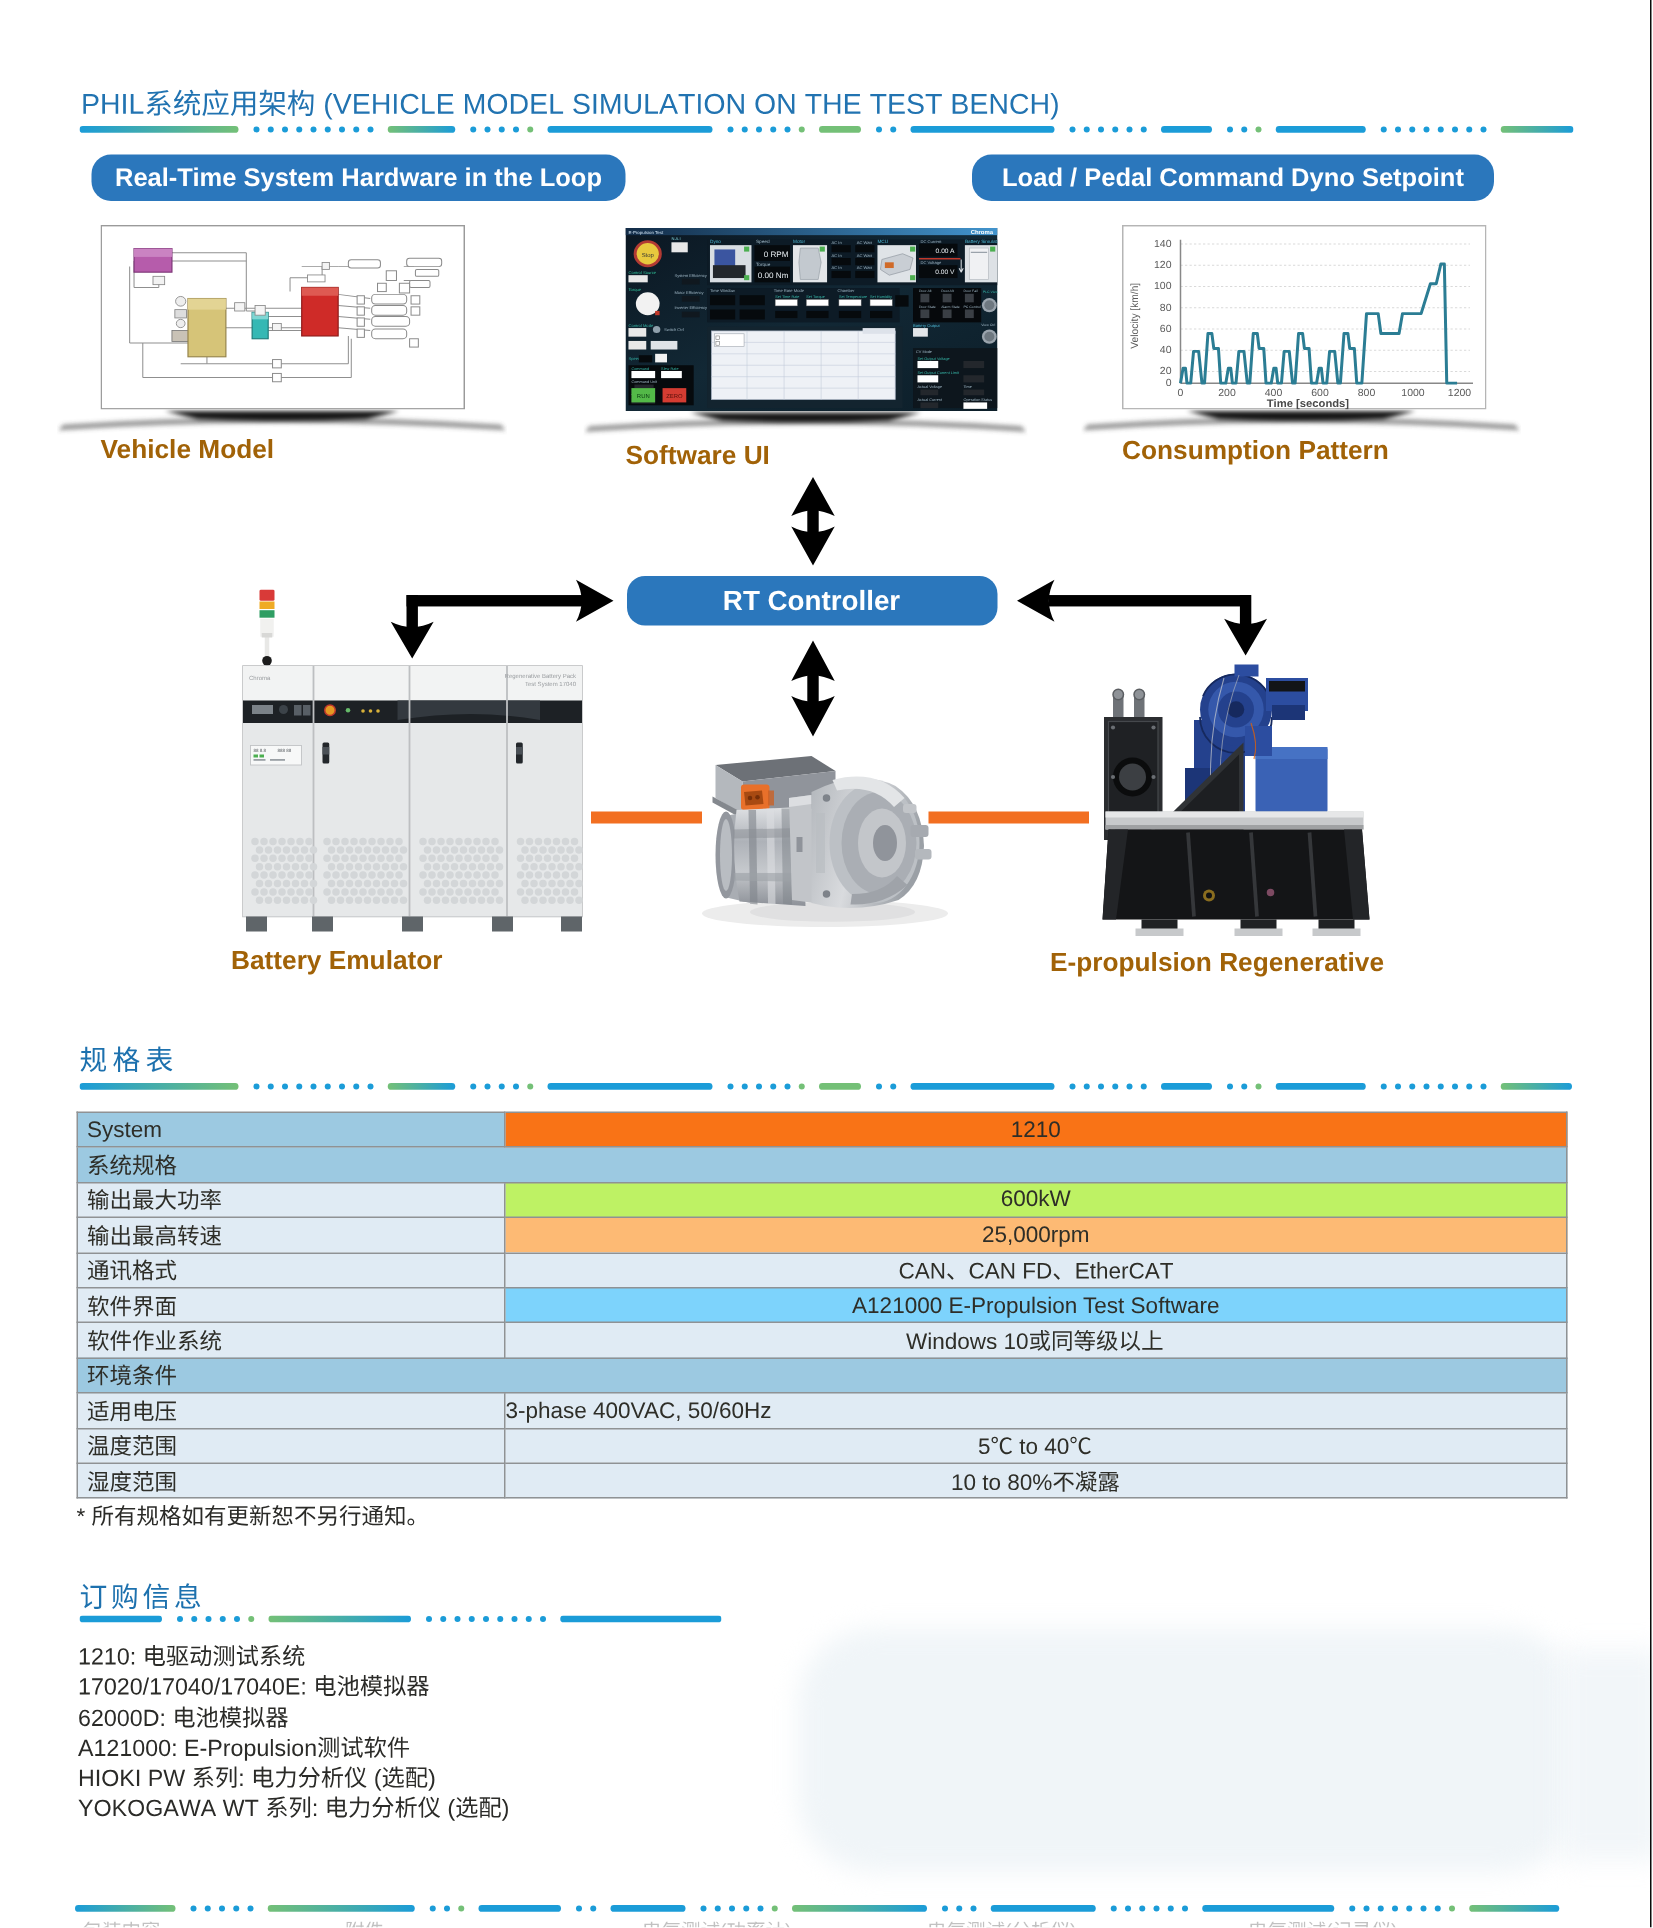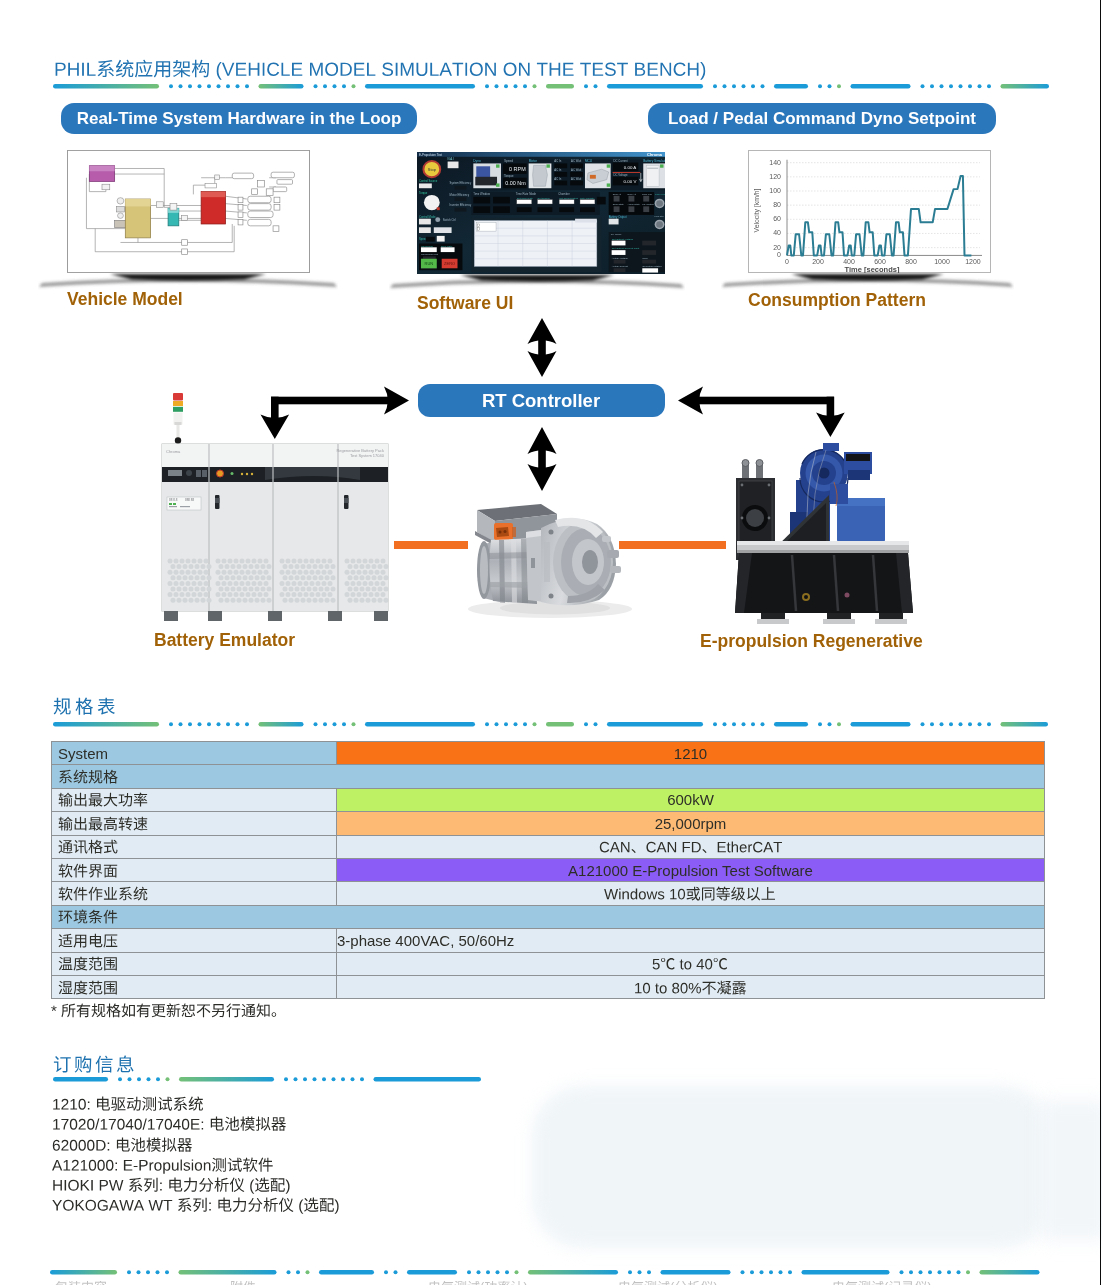--- a/index.html
+++ b/index.html
@@ -1119,21 +1119,21 @@
               <path fill="#2e2e28" d="M1.0 -11.4C1.9 -10.6 3.0 -9.5 3.5 -8.8L4.3 -9.5C3.8 -10.2 2.6 -11.3 1.8 -12.0ZM3.8 -7.0H0.6V-5.9H2.8V-1.6C2.1 -1.4 1.3 -0.7 0.6 0.1L1.3 1.1C2.1 0.0 2.8 -0.8 3.3 -0.8C3.6 -0.8 4.2 -0.3 4.8 0.0C5.8 0.7 7.1 0.9 8.9 0.9C10.5 0.9 13.2 0.8 14.2 0.7C14.2 0.4 14.4 -0.1 14.5 -0.4C13.0 -0.2 10.7 -0.1 8.9 -0.1C7.3 -0.1 6.0 -0.2 5.0 -0.8C4.5 -1.2 4.1 -1.5 3.8 -1.6ZM5.5 -12.0V-11.2H11.8C11.2 -10.7 10.4 -10.2 9.7 -9.9C8.9 -10.2 8.2 -10.5 7.5 -10.8L6.8 -10.1C7.7 -9.8 8.8 -9.3 9.7 -8.8H5.4V-1.1H6.5V-3.6H9.0V-1.1H10.1V-3.6H12.7V-2.2C12.7 -2.0 12.6 -1.9 12.4 -1.9C12.2 -1.9 11.6 -1.9 10.9 -1.9C11.0 -1.7 11.2 -1.3 11.2 -1.0C12.2 -1.0 12.9 -1.0 13.2 -1.2C13.6 -1.4 13.8 -1.6 13.8 -2.2V-8.8H11.8C11.5 -9.0 11.1 -9.2 10.7 -9.4C11.8 -10.0 12.9 -10.8 13.8 -11.6L13.0 -12.1L12.8 -12.0ZM12.7 -8.0V-6.6H10.1V-8.0ZM6.5 -5.8H9.0V-4.4H6.5ZM6.5 -6.6V-8.0H9.0V-6.6ZM12.7 -5.8V-4.4H10.1V-5.8Z M16.7 -11.6C17.4 -10.9 18.3 -10.0 18.8 -9.3L19.6 -10.1C19.2 -10.7 18.2 -11.6 17.5 -12.3ZM15.6 -7.9V-6.8H17.7V-1.7C17.7 -1.0 17.3 -0.6 17.0 -0.4C17.2 -0.1 17.5 0.3 17.6 0.6C17.8 0.3 18.2 -0.1 20.8 -2.1C20.7 -2.3 20.5 -2.7 20.4 -3.0L18.8 -1.8V-7.9ZM20.4 -11.8V-10.7H22.5V-6.4H20.3V-5.4H22.5V1.0H23.6V-5.4H25.9V-6.4H23.6V-10.7H26.5C26.5 -4.3 26.5 0.6 28.1 1.1C28.9 1.4 29.4 0.9 29.5 -1.6C29.3 -1.7 29.0 -2.1 28.8 -2.4C28.8 -1.1 28.7 0.0 28.5 -0.0C27.5 -0.3 27.6 -5.4 27.6 -11.8Z M38.6 -10.0H41.9C41.5 -9.1 40.8 -8.2 40.1 -7.4C39.4 -8.2 38.9 -9.0 38.4 -9.7ZM33.0 -12.6V-9.4H30.8V-8.3H32.9C32.4 -6.3 31.4 -3.9 30.4 -2.6C30.6 -2.4 30.9 -1.9 31.0 -1.6C31.8 -2.6 32.5 -4.3 33.0 -6.0V1.2H34.1V-6.4C34.6 -5.7 35.1 -4.9 35.3 -4.5L36.0 -5.3C35.7 -5.7 34.5 -7.2 34.1 -7.7V-8.3H35.8L35.4 -8.0C35.7 -7.8 36.1 -7.5 36.3 -7.3C36.8 -7.7 37.4 -8.2 37.8 -8.8C38.2 -8.1 38.7 -7.4 39.4 -6.8C38.1 -5.7 36.6 -4.8 35.1 -4.4C35.3 -4.1 35.6 -3.7 35.8 -3.4C36.1 -3.6 36.5 -3.8 36.9 -3.9V1.2H38.0V0.6H42.2V1.2H43.3V-4.0L44.0 -3.8C44.1 -4.1 44.4 -4.5 44.7 -4.7C43.2 -5.2 41.9 -5.9 40.9 -6.7C41.9 -7.8 42.8 -9.2 43.3 -10.7L42.6 -11.0L42.4 -11.0H39.2C39.4 -11.4 39.6 -11.9 39.8 -12.3L38.7 -12.6C38.1 -11.1 37.2 -9.6 36.0 -8.5V-9.4H34.1V-12.6ZM38.0 -0.4V-3.3H42.2V-0.4ZM37.7 -4.3C38.5 -4.8 39.4 -5.3 40.1 -6.0C40.9 -5.4 41.7 -4.8 42.7 -4.3Z M55.6 -11.9C56.4 -11.3 57.3 -10.5 57.8 -10.0L58.6 -10.7C58.1 -11.2 57.2 -12.0 56.4 -12.5ZM53.5 -12.5C53.5 -11.6 53.5 -10.7 53.5 -9.8H45.8V-8.7H53.6C54.0 -3.1 55.3 1.2 57.7 1.2C58.9 1.2 59.3 0.5 59.5 -2.2C59.2 -2.3 58.8 -2.5 58.5 -2.8C58.4 -0.8 58.2 0.1 57.8 0.1C56.3 0.1 55.2 -3.6 54.8 -8.7H59.2V-9.8H54.7C54.7 -10.7 54.7 -11.6 54.7 -12.5ZM45.9 -0.4 46.2 0.8C48.2 0.3 50.9 -0.3 53.5 -0.9L53.4 -1.9L50.2 -1.2V-5.4H53.0V-6.5H46.4V-5.4H49.0V-1.0Z"></path>
             </svg></td>
           <td style="border:1px solid #8f9294;background:#e0ebf4;height:22.4px;padding:0 0 0 6px;text-align:center;padding:0;"><svg width="184" height="19" viewBox="0 -15.30 184 19" style="vertical-align:-4px">
               <path fill="#2e2e28" d="M5.8 -9.3Q4.1 -9.3 3.1 -8.2Q2.2 -7.1 2.2 -5.2Q2.2 -3.3 3.2 -2.2Q4.2 -1.0 5.9 -1.0Q8.0 -1.0 9.1 -3.1L10.3 -2.6Q9.6 -1.2 8.5 -0.5Q7.3 0.1 5.8 0.1Q4.2 0.1 3.1 -0.5Q2.0 -1.1 1.4 -2.4Q0.8 -3.6 0.8 -5.2Q0.8 -7.7 2.1 -9.1Q3.4 -10.5 5.8 -10.5Q7.4 -10.5 8.5 -9.8Q9.6 -9.2 10.2 -7.9L8.8 -7.5Q8.5 -8.4 7.7 -8.9Q6.9 -9.3 5.8 -9.3Z M19.4 0.0 18.2 -3.0H13.5L12.3 0.0H10.9L15.1 -10.3H16.7L20.8 0.0ZM15.8 -9.3 15.8 -9.1Q15.6 -8.5 15.2 -7.5L13.9 -4.1H17.8L16.5 -7.5Q16.3 -8.0 16.0 -8.7Z M28.8 0.0 23.2 -8.8 23.3 -8.1 23.3 -6.9V0.0H22.1V-10.3H23.7L29.3 -1.5Q29.2 -2.9 29.2 -3.6V-10.3H30.4V0.0Z M35.8 0.8 36.8 -0.0C35.9 -1.1 34.5 -2.5 33.4 -3.4L32.4 -2.5C33.5 -1.6 34.8 -0.3 35.8 0.8Z M52.5 -9.3Q50.8 -9.3 49.8 -8.2Q48.9 -7.1 48.9 -5.2Q48.9 -3.3 49.8 -2.2Q50.8 -1.0 52.5 -1.0Q54.7 -1.0 55.8 -3.1L56.9 -2.6Q56.3 -1.2 55.1 -0.5Q54.0 0.1 52.5 0.1Q50.9 0.1 49.8 -0.5Q48.6 -1.1 48.0 -2.4Q47.4 -3.6 47.4 -5.2Q47.4 -7.7 48.8 -9.1Q50.1 -10.5 52.5 -10.5Q54.1 -10.5 55.2 -9.8Q56.3 -9.2 56.8 -7.9L55.5 -7.5Q55.2 -8.4 54.4 -8.9Q53.6 -9.3 52.5 -9.3Z M66.0 0.0 64.9 -3.0H60.2L59.0 0.0H57.5L61.7 -10.3H63.3L67.5 0.0ZM62.5 -9.3 62.5 -9.1Q62.3 -8.5 61.9 -7.5L60.6 -4.1H64.5L63.1 -7.5Q62.9 -8.0 62.7 -8.7Z M75.4 0.0 69.9 -8.8 69.9 -8.1 70.0 -6.9V0.0H68.7V-10.3H70.4L75.9 -1.5Q75.9 -2.9 75.9 -3.6V-10.3H77.1V0.0Z M85.1 -9.2V-5.3H90.9V-4.2H85.1V0.0H83.7V-10.3H91.1V-9.2Z M101.8 -5.3Q101.8 -3.7 101.2 -2.5Q100.5 -1.3 99.4 -0.6Q98.3 0.0 96.8 0.0H92.9V-10.3H96.3Q98.9 -10.3 100.4 -9.0Q101.8 -7.7 101.8 -5.3ZM100.4 -5.3Q100.4 -7.2 99.3 -8.2Q98.3 -9.2 96.3 -9.2H94.3V-1.1H96.6Q97.7 -1.1 98.6 -1.6Q99.5 -2.1 99.9 -3.1Q100.4 -4.0 100.4 -5.3Z M106.6 0.8 107.6 -0.0C106.7 -1.1 105.3 -2.5 104.3 -3.4L103.3 -2.5C104.3 -1.6 105.6 -0.3 106.6 0.8Z M118.7 0.0V-10.3H126.6V-9.2H120.1V-5.9H126.1V-4.7H120.1V-1.1H126.9V0.0Z M131.6 -0.1Q130.9 0.1 130.2 0.1Q128.6 0.1 128.6 -1.7V-7.0H127.7V-7.9H128.7L129.1 -9.7H130.0V-7.9H131.4V-7.0H130.0V-2.0Q130.0 -1.4 130.2 -1.2Q130.3 -0.9 130.8 -0.9Q131.1 -0.9 131.6 -1.0Z M134.0 -6.6Q134.4 -7.3 135.0 -7.7Q135.6 -8.1 136.5 -8.1Q137.8 -8.1 138.4 -7.4Q139.0 -6.8 139.0 -5.3V0.0H137.7V-5.0Q137.7 -5.9 137.6 -6.3Q137.4 -6.7 137.1 -6.9Q136.7 -7.1 136.1 -7.1Q135.2 -7.1 134.6 -6.4Q134.0 -5.8 134.0 -4.7V0.0H132.7V-10.9H134.0V-8.0Q134.0 -7.6 134.0 -7.1Q134.0 -6.6 134.0 -6.6Z M142.0 -3.7Q142.0 -2.3 142.6 -1.6Q143.2 -0.8 144.3 -0.8Q145.1 -0.8 145.6 -1.2Q146.1 -1.5 146.3 -2.1L147.5 -1.7Q146.8 0.1 144.3 0.1Q142.5 0.1 141.6 -0.9Q140.7 -1.9 140.7 -4.0Q140.7 -6.0 141.6 -7.0Q142.5 -8.1 144.2 -8.1Q147.7 -8.1 147.7 -3.9V-3.7ZM146.3 -4.7Q146.2 -5.9 145.7 -6.5Q145.2 -7.1 144.2 -7.1Q143.2 -7.1 142.7 -6.5Q142.1 -5.8 142.1 -4.7Z M149.4 0.0V-6.1Q149.4 -6.9 149.4 -7.9H150.6Q150.7 -6.6 150.7 -6.3H150.7Q151.0 -7.3 151.4 -7.7Q151.8 -8.1 152.6 -8.1Q152.8 -8.1 153.1 -8.0V-6.8Q152.8 -6.9 152.4 -6.9Q151.6 -6.9 151.1 -6.2Q150.7 -5.4 150.7 -4.1V0.0Z M159.2 -9.3Q157.4 -9.3 156.5 -8.2Q155.5 -7.1 155.5 -5.2Q155.5 -3.3 156.5 -2.2Q157.5 -1.0 159.2 -1.0Q161.4 -1.0 162.5 -3.1L163.6 -2.6Q163.0 -1.2 161.8 -0.5Q160.7 0.1 159.1 0.1Q157.6 0.1 156.4 -0.5Q155.3 -1.1 154.7 -2.4Q154.1 -3.6 154.1 -5.2Q154.1 -7.7 155.4 -9.1Q156.8 -10.5 159.1 -10.5Q160.8 -10.5 161.9 -9.8Q163.0 -9.2 163.5 -7.9L162.2 -7.5Q161.8 -8.4 161.0 -8.9Q160.2 -9.3 159.2 -9.3Z M172.7 0.0 171.6 -3.0H166.9L165.7 0.0H164.2L168.4 -10.3H170.0L174.2 0.0ZM169.2 -9.3 169.1 -9.1Q169.0 -8.5 168.6 -7.5L167.3 -4.1H171.1L169.8 -7.5Q169.6 -8.0 169.4 -8.7Z M179.5 -9.2V0.0H178.1V-9.2H174.5V-10.3H183.0V-9.2Z"></path>
             </svg></td>
         </tr>
         <tr>
           <td style="border:1px solid #8f9294;background:#e0ebf4;height:22.4px;padding:0 0 0 6px;"><svg width="61" height="19" viewBox="0 -15.30 61 19" style="vertical-align:-4px">
               <path fill="#2e2e28" d="M8.9 -12.6C8.5 -10.3 7.9 -8.1 6.9 -6.7C7.2 -6.5 7.6 -6.2 7.8 -6.0C8.4 -6.9 8.9 -8.0 9.3 -9.3H13.1C12.9 -8.2 12.7 -7.1 12.5 -6.4L13.4 -6.1C13.7 -7.1 14.1 -8.7 14.4 -10.1L13.6 -10.3L13.5 -10.3H9.6C9.7 -11.0 9.9 -11.7 10.0 -12.4ZM10.0 -7.8V-7.2C10.0 -5.1 9.8 -1.9 6.5 0.4C6.8 0.6 7.2 1.0 7.4 1.2C9.2 -0.2 10.1 -1.8 10.6 -3.4C11.2 -1.4 12.2 0.3 13.7 1.2C13.9 0.9 14.2 0.5 14.5 0.3C12.6 -0.7 11.5 -3.1 11.0 -5.8C11.0 -6.3 11.1 -6.7 11.1 -7.1V-7.8ZM1.4 -5.0C1.5 -5.1 2.0 -5.2 2.6 -5.2H4.2V-3.0L0.6 -2.5L0.8 -1.4L4.2 -1.9V1.1H5.2V-2.1L7.2 -2.4L7.2 -3.5L5.2 -3.2V-5.2H7.1V-6.2H5.2V-8.4H4.2V-6.2H2.5C3.0 -7.2 3.5 -8.5 3.9 -9.8H7.2V-10.8H4.3C4.5 -11.3 4.6 -11.8 4.7 -12.3L3.6 -12.6C3.5 -12.0 3.4 -11.4 3.2 -10.8H0.8V-9.8H2.9C2.5 -8.5 2.1 -7.6 1.9 -7.2C1.6 -6.5 1.3 -6.0 1.1 -6.0C1.2 -5.7 1.3 -5.2 1.4 -5.0Z M19.8 -5.1V-4.0H24.1V1.2H25.2V-4.0H29.3V-5.1H25.2V-8.4H28.6V-9.5H25.2V-12.4H24.1V-9.5H22.1C22.2 -10.2 22.4 -10.9 22.6 -11.6L21.5 -11.8C21.1 -9.9 20.5 -7.9 19.6 -6.7C19.9 -6.6 20.4 -6.3 20.6 -6.1C21.0 -6.8 21.4 -7.6 21.7 -8.4H24.1V-5.1ZM19.0 -12.5C18.2 -10.3 16.9 -8.0 15.5 -6.6C15.7 -6.3 16.0 -5.7 16.1 -5.4C16.6 -6.0 17.1 -6.6 17.5 -7.2V1.2H18.6V-9.0C19.2 -10.0 19.7 -11.1 20.1 -12.2Z M34.7 -4.1V-3.2C34.7 -2.1 34.4 -0.6 31.8 0.4C32.0 0.6 32.4 1.0 32.5 1.3C35.5 0.1 35.8 -1.7 35.8 -3.1V-4.1ZM33.5 -8.7H36.9V-7.0H33.5ZM38.0 -8.7H41.5V-7.0H38.0ZM33.5 -11.2H36.9V-9.6H33.5ZM38.0 -11.2H41.5V-9.6H38.0ZM39.4 -4.1V1.2H40.6V-4.0C41.5 -3.4 42.6 -2.9 43.7 -2.5C43.8 -2.8 44.2 -3.3 44.4 -3.5C42.6 -4.0 40.8 -4.9 39.7 -6.1H42.7V-12.1H32.4V-6.1H35.4C34.2 -4.9 32.4 -3.9 30.7 -3.4C30.9 -3.2 31.3 -2.8 31.4 -2.5C33.4 -3.2 35.5 -4.5 36.7 -6.1H38.4C39.0 -5.3 39.7 -4.6 40.5 -4.1Z M50.8 -5.0H54.0V-3.3H50.8ZM50.8 -5.9V-7.6H54.0V-5.9ZM50.8 -2.4H54.0V-0.6H50.8ZM45.9 -11.6V-10.5H51.7C51.6 -9.9 51.4 -9.2 51.2 -8.6H46.6V1.2H47.6V0.4H57.3V1.2H58.4V-8.6H52.4L53.0 -10.5H59.2V-11.6ZM47.6 -0.6V-7.6H49.8V-0.6ZM57.3 -0.6H55.0V-7.6H57.3Z"></path>
             </svg></td>
-          <td style="border:1px solid #8f9294;background:#8b5cf6;height:22.4px;padding:0 0 0 6px;text-align:center;padding:0;">A121000 E-Propulsion Test Software</td>
+          <td style="border:1px solid #8f9294;background:#7dd3fc;height:22.4px;padding:0 0 0 6px;text-align:center;padding:0;">A121000 E-Propulsion Test Software</td>
         </tr>
         <tr>
           <td style="border:1px solid #8f9294;background:#e0ebf4;height:22.4px;padding:0 0 0 6px;"><svg width="91" height="19" viewBox="0 -15.30 91 19" style="vertical-align:-4px">
               <path fill="#2e2e28" d="M8.9 -12.6C8.5 -10.3 7.9 -8.1 6.9 -6.7C7.2 -6.5 7.6 -6.2 7.8 -6.0C8.4 -6.9 8.9 -8.0 9.3 -9.3H13.1C12.9 -8.2 12.7 -7.1 12.5 -6.4L13.4 -6.1C13.7 -7.1 14.1 -8.7 14.4 -10.1L13.6 -10.3L13.5 -10.3H9.6C9.7 -11.0 9.9 -11.7 10.0 -12.4ZM10.0 -7.8V-7.2C10.0 -5.1 9.8 -1.9 6.5 0.4C6.8 0.6 7.2 1.0 7.4 1.2C9.2 -0.2 10.1 -1.8 10.6 -3.4C11.2 -1.4 12.2 0.3 13.7 1.2C13.9 0.9 14.2 0.5 14.5 0.3C12.6 -0.7 11.5 -3.1 11.0 -5.8C11.0 -6.3 11.1 -6.7 11.1 -7.1V-7.8ZM1.4 -5.0C1.5 -5.1 2.0 -5.2 2.6 -5.2H4.2V-3.0L0.6 -2.5L0.8 -1.4L4.2 -1.9V1.1H5.2V-2.1L7.2 -2.4L7.2 -3.5L5.2 -3.2V-5.2H7.1V-6.2H5.2V-8.4H4.2V-6.2H2.5C3.0 -7.2 3.5 -8.5 3.9 -9.8H7.2V-10.8H4.3C4.5 -11.3 4.6 -11.8 4.7 -12.3L3.6 -12.6C3.5 -12.0 3.4 -11.4 3.2 -10.8H0.8V-9.8H2.9C2.5 -8.5 2.1 -7.6 1.9 -7.2C1.6 -6.5 1.3 -6.0 1.1 -6.0C1.2 -5.7 1.3 -5.2 1.4 -5.0Z M19.8 -5.1V-4.0H24.1V1.2H25.2V-4.0H29.3V-5.1H25.2V-8.4H28.6V-9.5H25.2V-12.4H24.1V-9.5H22.1C22.2 -10.2 22.4 -10.9 22.6 -11.6L21.5 -11.8C21.1 -9.9 20.5 -7.9 19.6 -6.7C19.9 -6.6 20.4 -6.3 20.6 -6.1C21.0 -6.8 21.4 -7.6 21.7 -8.4H24.1V-5.1ZM19.0 -12.5C18.2 -10.3 16.9 -8.0 15.5 -6.6C15.7 -6.3 16.0 -5.7 16.1 -5.4C16.6 -6.0 17.1 -6.6 17.5 -7.2V1.2H18.6V-9.0C19.2 -10.0 19.7 -11.1 20.1 -12.2Z M37.9 -12.4C37.1 -10.2 35.9 -8.0 34.6 -6.6C34.8 -6.5 35.3 -6.1 35.4 -5.9C36.2 -6.7 36.9 -7.8 37.6 -9.0H38.6V1.2H39.8V-2.5H44.3V-3.5H39.8V-5.8H44.1V-6.8H39.8V-9.0H44.4V-10.1H38.1C38.4 -10.8 38.7 -11.4 39.0 -12.1ZM34.3 -12.5C33.4 -10.3 32.0 -8.0 30.5 -6.6C30.8 -6.3 31.1 -5.7 31.2 -5.4C31.7 -6.0 32.2 -6.6 32.7 -7.2V1.2H33.8V-9.0C34.4 -10.0 34.9 -11.1 35.4 -12.2Z M57.8 -9.1C57.2 -7.5 56.1 -5.3 55.3 -3.9L56.2 -3.4C57.1 -4.8 58.1 -6.9 58.8 -8.6ZM46.2 -8.8C47.0 -7.2 47.9 -4.9 48.3 -3.5L49.4 -4.0C49.0 -5.3 48.1 -7.5 47.3 -9.2ZM53.8 -12.4V-0.7H51.3V-12.4H50.1V-0.7H45.9V0.4H59.1V-0.7H54.9V-12.4Z M64.3 -3.4C63.5 -2.3 62.2 -1.2 61.0 -0.4C61.4 -0.3 61.8 0.1 62.0 0.3C63.2 -0.5 64.5 -1.7 65.4 -3.0ZM69.5 -2.9C70.8 -1.9 72.3 -0.5 73.1 0.3L74.0 -0.3C73.2 -1.2 71.7 -2.5 70.4 -3.4ZM70.0 -6.7C70.3 -6.3 70.8 -5.9 71.2 -5.4L64.6 -5.0C66.8 -6.1 69.1 -7.5 71.3 -9.2L70.5 -9.9C69.7 -9.3 68.9 -8.7 68.1 -8.1L64.4 -8.0C65.5 -8.7 66.6 -9.7 67.6 -10.7C69.6 -10.9 71.4 -11.2 72.8 -11.5L72.0 -12.5C69.6 -11.9 65.2 -11.5 61.6 -11.3C61.7 -11.0 61.9 -10.6 61.9 -10.3C63.2 -10.4 64.6 -10.5 66.0 -10.6C65.0 -9.6 63.9 -8.7 63.5 -8.4C63.1 -8.1 62.7 -7.9 62.4 -7.8C62.5 -7.5 62.7 -7.0 62.7 -6.8C63.1 -6.9 63.5 -7.0 66.6 -7.2C65.3 -6.4 64.2 -5.8 63.7 -5.5C62.7 -5.1 62.1 -4.8 61.6 -4.7C61.7 -4.4 61.9 -3.9 61.9 -3.7C62.4 -3.8 62.9 -3.9 67.1 -4.2V-0.3C67.1 -0.1 67.0 -0.1 66.8 -0.1C66.5 -0.0 65.7 -0.0 64.8 -0.1C65.0 0.2 65.2 0.7 65.2 1.0C66.3 1.0 67.1 1.0 67.6 0.8C68.1 0.7 68.2 0.3 68.2 -0.3V-4.3L71.9 -4.6C72.4 -4.1 72.7 -3.6 73.0 -3.2L73.9 -3.8C73.3 -4.7 72.0 -6.1 70.8 -7.1Z M85.5 -5.3V-0.5C85.5 0.6 85.7 0.9 86.8 0.9C87.0 0.9 87.9 0.9 88.1 0.9C89.0 0.9 89.3 0.3 89.4 -1.7C89.1 -1.8 88.6 -2.0 88.4 -2.2C88.4 -0.4 88.3 -0.1 88.0 -0.1C87.8 -0.1 87.1 -0.1 87.0 -0.1C86.6 -0.1 86.6 -0.1 86.6 -0.5V-5.3ZM82.7 -5.2C82.6 -2.3 82.2 -0.7 79.8 0.2C80.0 0.4 80.3 0.9 80.5 1.2C83.2 0.0 83.6 -1.9 83.8 -5.2ZM75.6 -0.8 75.9 0.3C77.2 -0.1 79.0 -0.7 80.7 -1.2L80.5 -2.2C78.7 -1.7 76.8 -1.1 75.6 -0.8ZM83.9 -12.4C84.2 -11.7 84.6 -10.9 84.7 -10.4H81.1V-9.4H83.8C83.1 -8.5 82.1 -7.1 81.8 -6.8C81.5 -6.5 81.1 -6.4 80.8 -6.3C80.9 -6.1 81.1 -5.5 81.2 -5.2C81.6 -5.4 82.2 -5.5 87.7 -6.0C87.9 -5.6 88.1 -5.2 88.3 -4.9L89.2 -5.4C88.8 -6.3 87.8 -7.7 87.0 -8.7L86.1 -8.3C86.4 -7.9 86.8 -7.4 87.1 -6.9L83.0 -6.5C83.7 -7.3 84.5 -8.5 85.1 -9.4H89.2V-10.4H84.9L85.9 -10.7C85.7 -11.2 85.3 -12.0 85.0 -12.6ZM75.9 -6.3C76.1 -6.5 76.5 -6.5 78.3 -6.8C77.6 -5.8 77.0 -5.1 76.8 -4.8C76.3 -4.3 75.9 -3.9 75.6 -3.8C75.8 -3.5 75.9 -3.0 76.0 -2.7C76.3 -2.9 76.8 -3.1 80.5 -3.9C80.5 -4.1 80.5 -4.6 80.5 -4.9L77.7 -4.3C78.8 -5.7 80.0 -7.3 80.9 -8.9L79.9 -9.5C79.6 -8.9 79.3 -8.4 78.9 -7.8L77.1 -7.6C78.0 -8.9 79.0 -10.6 79.7 -12.1L78.5 -12.7C77.8 -10.8 76.7 -8.9 76.4 -8.4C76.0 -7.9 75.8 -7.6 75.5 -7.5C75.6 -7.2 75.8 -6.6 75.9 -6.3Z"></path>
             </svg></td>
           <td style="border:1px solid #8f9294;background:#e0ebf4;height:22.4px;padding:0 0 0 6px;text-align:center;padding:0;"><svg width="173" height="19" viewBox="0 -15.30 173 19" style="vertical-align:-4px">
               <path fill="#2e2e28" d="M11.1 0.0H9.4L7.6 -6.6Q7.4 -7.2 7.1 -8.8Q6.9 -7.9 6.8 -7.3Q6.6 -6.8 4.8 0.0H3.1L0.1 -10.3H1.5L3.4 -3.8Q3.7 -2.5 4.0 -1.2Q4.2 -2.0 4.4 -3.0Q4.6 -3.9 6.4 -10.3H7.8L9.6 -3.9Q10.0 -2.3 10.2 -1.2L10.3 -1.5Q10.5 -2.3 10.6 -2.9Q10.7 -3.4 12.6 -10.3H14.1Z M15.2 -9.6V-10.9H16.5V-9.6ZM15.2 0.0V-7.9H16.5V0.0Z M23.5 0.0V-5.0Q23.5 -5.8 23.4 -6.2Q23.2 -6.7 22.9 -6.9Q22.6 -7.1 21.9 -7.1Q20.9 -7.1 20.4 -6.4Q19.8 -5.7 19.8 -4.6V0.0H18.5V-6.2Q18.5 -7.6 18.5 -7.9H19.7Q19.7 -7.9 19.7 -7.7Q19.8 -7.6 19.8 -7.4Q19.8 -7.1 19.8 -6.6H19.8Q20.3 -7.4 20.9 -7.7Q21.5 -8.1 22.3 -8.1Q23.6 -8.1 24.3 -7.4Q24.9 -6.8 24.9 -5.3V0.0Z M31.8 -1.3Q31.5 -0.5 30.9 -0.2Q30.3 0.1 29.4 0.1Q27.9 0.1 27.2 -0.9Q26.5 -1.9 26.5 -3.9Q26.5 -8.1 29.4 -8.1Q30.3 -8.1 30.9 -7.7Q31.5 -7.4 31.8 -6.7H31.9L31.8 -7.6V-10.9H33.2V-1.6Q33.2 -0.4 33.2 0.0H31.9Q31.9 -0.1 31.9 -0.5Q31.9 -1.0 31.9 -1.3ZM27.8 -4.0Q27.8 -2.3 28.3 -1.6Q28.7 -0.9 29.7 -0.9Q30.8 -0.9 31.3 -1.6Q31.8 -2.4 31.8 -4.1Q31.8 -5.6 31.3 -6.4Q30.8 -7.1 29.7 -7.1Q28.7 -7.1 28.3 -6.4Q27.8 -5.6 27.8 -4.0Z M41.9 -4.0Q41.9 -1.9 41.0 -0.9Q40.1 0.1 38.3 0.1Q36.6 0.1 35.7 -0.9Q34.8 -2.0 34.8 -4.0Q34.8 -8.1 38.4 -8.1Q40.2 -8.1 41.0 -7.1Q41.9 -6.1 41.9 -4.0ZM40.5 -4.0Q40.5 -5.6 40.0 -6.4Q39.5 -7.1 38.4 -7.1Q37.2 -7.1 36.7 -6.3Q36.2 -5.6 36.2 -4.0Q36.2 -2.4 36.7 -1.6Q37.2 -0.8 38.3 -0.8Q39.5 -0.8 40.0 -1.6Q40.5 -2.4 40.5 -4.0Z M51.1 0.0H49.6L48.2 -5.6L47.9 -6.8Q47.9 -6.5 47.7 -5.9Q47.6 -5.3 46.2 0.0H44.7L42.5 -7.9H43.8L45.1 -2.5Q45.2 -2.4 45.5 -1.1L45.6 -1.6L47.2 -7.9H48.6L50.0 -2.5L50.4 -1.1L50.6 -2.1L52.1 -7.9H53.4Z M60.3 -2.2Q60.3 -1.1 59.5 -0.5Q58.6 0.1 57.1 0.1Q55.6 0.1 54.8 -0.3Q54.0 -0.8 53.8 -1.9L54.9 -2.1Q55.1 -1.5 55.6 -1.2Q56.2 -0.9 57.1 -0.9Q58.1 -0.9 58.6 -1.2Q59.0 -1.5 59.0 -2.1Q59.0 -2.6 58.7 -2.8Q58.4 -3.1 57.7 -3.3L56.7 -3.6Q55.6 -3.9 55.1 -4.2Q54.6 -4.4 54.4 -4.8Q54.1 -5.2 54.1 -5.8Q54.1 -6.9 54.9 -7.5Q55.6 -8.0 57.1 -8.0Q58.4 -8.0 59.2 -7.6Q60.0 -7.1 60.2 -6.1L59.0 -6.0Q58.9 -6.5 58.4 -6.8Q57.9 -7.1 57.1 -7.1Q56.2 -7.1 55.8 -6.8Q55.4 -6.5 55.4 -6.0Q55.4 -5.6 55.5 -5.4Q55.7 -5.2 56.1 -5.0Q56.4 -4.9 57.5 -4.6Q58.6 -4.3 59.0 -4.1Q59.5 -3.9 59.7 -3.6Q60.0 -3.4 60.2 -3.0Q60.3 -2.6 60.3 -2.2Z M66.2 0.0V-1.1H68.8V-9.1L66.5 -7.4V-8.6L68.9 -10.3H70.1V-1.1H72.6V0.0Z M81.1 -5.2Q81.1 -2.6 80.2 -1.2Q79.3 0.1 77.5 0.1Q75.7 0.1 74.8 -1.2Q73.9 -2.6 73.9 -5.2Q73.9 -7.8 74.8 -9.1Q75.7 -10.5 77.6 -10.5Q79.4 -10.5 80.2 -9.1Q81.1 -7.8 81.1 -5.2ZM79.8 -5.2Q79.8 -7.4 79.3 -8.4Q78.7 -9.4 77.6 -9.4Q76.3 -9.4 75.8 -8.4Q75.3 -7.4 75.3 -5.2Q75.3 -3.0 75.8 -1.9Q76.4 -0.9 77.5 -0.9Q78.7 -0.9 79.2 -2.0Q79.8 -3.0 79.8 -5.2Z M92.1 -11.9C93.0 -11.4 94.1 -10.7 94.6 -10.2L95.3 -11.0C94.8 -11.5 93.7 -12.2 92.7 -12.6ZM82.6 -1.0 82.9 0.2C84.6 -0.2 87.1 -0.8 89.4 -1.3L89.3 -2.3C86.8 -1.8 84.3 -1.3 82.6 -1.0ZM84.6 -6.8H87.7V-4.2H84.6ZM83.6 -7.8V-3.2H88.8V-7.8ZM82.7 -10.2V-9.1H90.1C90.3 -6.6 90.6 -4.4 91.2 -2.6C90.2 -1.4 89.0 -0.4 87.6 0.3C87.8 0.5 88.3 1.0 88.4 1.2C89.6 0.5 90.7 -0.4 91.6 -1.4C92.3 0.2 93.2 1.2 94.3 1.2C95.5 1.2 95.9 0.5 96.1 -2.1C95.8 -2.2 95.4 -2.5 95.1 -2.8C95.1 -0.8 94.9 0.0 94.5 0.0C93.7 0.0 93.0 -0.9 92.5 -2.5C93.6 -3.9 94.5 -5.7 95.2 -7.7L94.0 -8.0C93.6 -6.5 92.9 -5.1 92.1 -3.8C91.7 -5.3 91.4 -7.1 91.3 -9.1H95.7V-10.2H91.2C91.2 -11.0 91.2 -11.8 91.2 -12.6H90.0C90.0 -11.8 90.0 -11.0 90.1 -10.2Z M100.4 -9.2V-8.2H108.0V-9.2ZM102.2 -5.7H106.2V-2.8H102.2ZM101.2 -6.6V-0.8H102.2V-1.9H107.2V-6.6ZM98.0 -11.8V1.2H99.1V-10.8H109.3V-0.2C109.3 0.0 109.2 0.1 108.9 0.1C108.7 0.1 107.8 0.1 106.9 0.1C107.1 0.4 107.2 0.9 107.3 1.2C108.6 1.2 109.3 1.2 109.8 1.0C110.2 0.8 110.4 0.5 110.4 -0.2V-11.8Z M120.4 -12.7C119.9 -11.4 119.1 -10.2 118.2 -9.4L118.6 -9.2V-8.1H113.9V-7.2H118.6V-5.8H112.4V-4.8H121.7V-3.5H112.9V-2.5H121.7V-0.1C121.7 0.1 121.6 0.1 121.3 0.1C121.1 0.1 120.2 0.1 119.2 0.1C119.3 0.4 119.5 0.9 119.6 1.2C120.8 1.2 121.6 1.2 122.2 1.0C122.7 0.8 122.8 0.5 122.8 -0.1V-2.5H125.6V-3.5H122.8V-4.8H126.0V-5.8H119.8V-7.2H124.6V-8.1H119.8V-9.2H119.5C119.8 -9.5 120.2 -9.9 120.4 -10.4H121.5C121.9 -9.8 122.4 -9.1 122.5 -8.6L123.5 -9.0C123.3 -9.4 123.0 -9.9 122.7 -10.4H125.9V-11.3H121.0C121.2 -11.7 121.3 -12.0 121.5 -12.4ZM115.0 -1.9C116.0 -1.2 117.1 -0.3 117.6 0.4L118.5 -0.3C118.0 -1.0 116.8 -1.9 115.9 -2.5ZM114.5 -12.7C114.0 -11.3 113.1 -10.0 112.2 -9.2C112.5 -9.0 112.9 -8.7 113.1 -8.5C113.6 -9.0 114.1 -9.7 114.6 -10.4H115.2C115.5 -9.8 115.7 -9.1 115.8 -8.7L116.8 -9.0C116.7 -9.4 116.5 -9.9 116.3 -10.4H119.0V-11.3H115.1C115.3 -11.7 115.4 -12.0 115.6 -12.4Z M127.3 -0.8 127.6 0.3C129.0 -0.3 130.9 -1.0 132.7 -1.7L132.4 -2.7C130.6 -2.0 128.6 -1.3 127.3 -0.8ZM132.7 -11.6V-10.6H134.4C134.2 -5.8 133.7 -1.9 131.6 0.5C131.9 0.7 132.4 1.1 132.6 1.2C133.9 -0.4 134.6 -2.7 135.0 -5.3C135.5 -4.1 136.2 -3.0 136.9 -1.9C136.0 -0.9 134.9 -0.2 133.8 0.4C134.0 0.5 134.4 1.0 134.5 1.2C135.7 0.7 136.7 -0.1 137.6 -1.1C138.4 -0.1 139.4 0.6 140.4 1.2C140.6 0.9 140.9 0.5 141.2 0.3C140.1 -0.2 139.1 -1.0 138.3 -1.9C139.3 -3.3 140.1 -5.1 140.6 -7.3L139.9 -7.6L139.7 -7.5H138.1C138.5 -8.8 139.0 -10.3 139.3 -11.6ZM135.5 -10.6H137.9C137.5 -9.2 137.1 -7.6 136.7 -6.5H139.3C138.9 -5.1 138.3 -3.9 137.6 -2.8C136.6 -4.2 135.8 -5.8 135.3 -7.5C135.4 -8.5 135.4 -9.5 135.5 -10.6ZM127.5 -6.3C127.8 -6.5 128.1 -6.5 130.0 -6.8C129.4 -5.8 128.7 -5.0 128.4 -4.7C128.0 -4.1 127.6 -3.8 127.3 -3.7C127.4 -3.4 127.6 -2.9 127.6 -2.7C127.9 -2.9 128.5 -3.1 132.5 -4.3C132.4 -4.5 132.4 -5.0 132.4 -5.2L129.4 -4.4C130.6 -5.7 131.7 -7.3 132.6 -8.9L131.7 -9.5C131.4 -8.9 131.0 -8.3 130.7 -7.8L128.7 -7.6C129.6 -8.9 130.5 -10.5 131.2 -12.1L130.2 -12.6C129.5 -10.8 128.4 -8.8 128.1 -8.3C127.7 -7.8 127.5 -7.5 127.2 -7.4C127.3 -7.1 127.5 -6.6 127.5 -6.3Z M147.3 -10.7C148.2 -9.6 149.2 -8.1 149.6 -7.1L150.6 -7.7C150.1 -8.7 149.2 -10.1 148.3 -11.2ZM153.1 -12.0C152.8 -5.3 151.7 -1.6 146.9 0.3C147.2 0.5 147.6 1.1 147.7 1.3C149.8 0.4 151.2 -0.8 152.2 -2.4C153.4 -1.2 154.6 0.2 155.2 1.2L156.2 0.4C155.5 -0.6 154.0 -2.2 152.7 -3.4C153.7 -5.6 154.1 -8.4 154.3 -12.0ZM143.8 -0.3C144.2 -0.6 144.7 -1.0 149.1 -3.1C149.0 -3.3 148.9 -3.8 148.8 -4.1L145.3 -2.5V-11.4H144.1V-2.6C144.1 -1.9 143.5 -1.4 143.2 -1.2C143.4 -1.0 143.7 -0.6 143.8 -0.3Z M163.1 -12.4V-0.6H157.5V0.5H171.0V-0.6H164.3V-6.6H169.9V-7.7H164.3V-12.4Z"></path>
             </svg></td>
         </tr>
         <tr>

